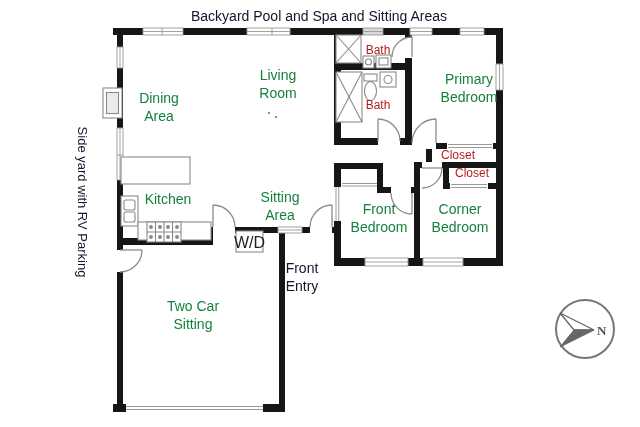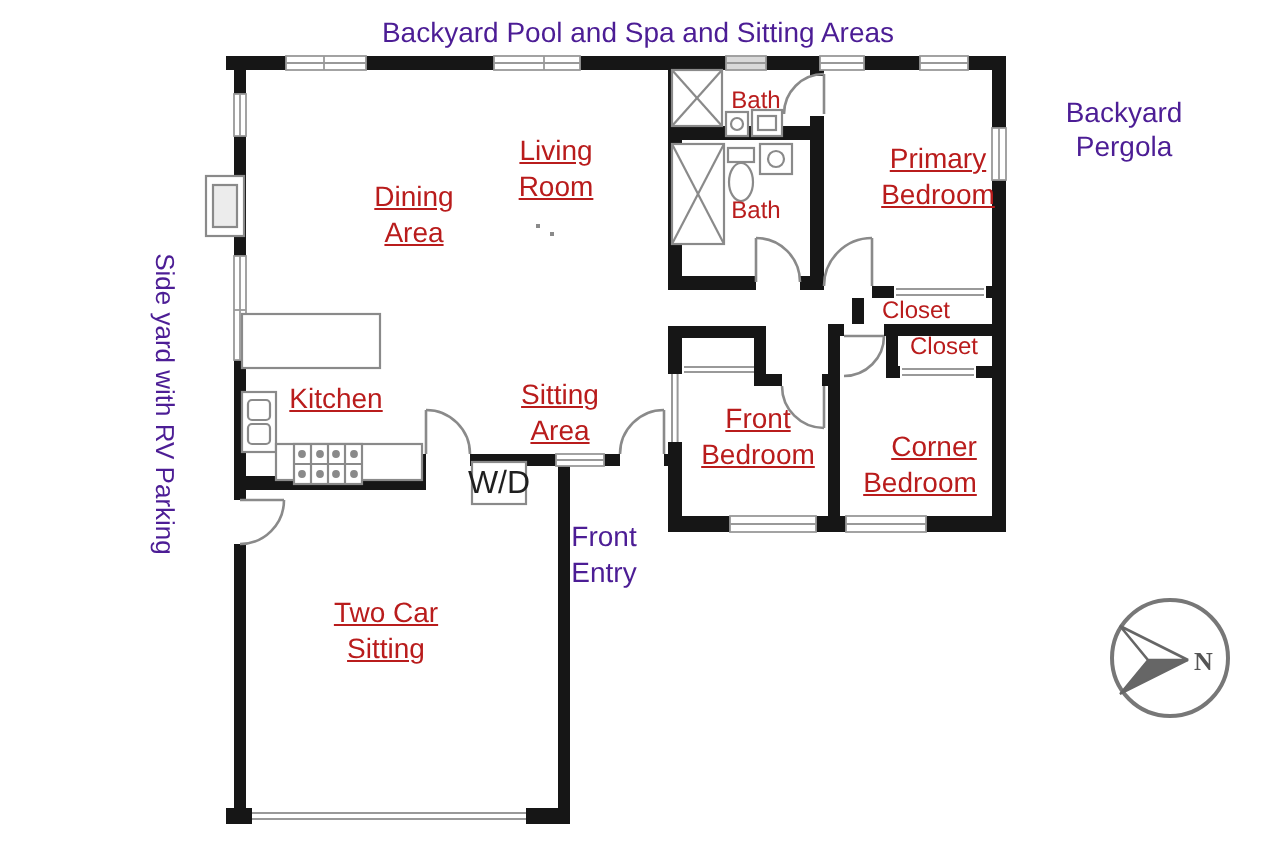--- a/index.html
+++ b/index.html
@@ -1,23 +1,23 @@
 <!DOCTYPE html>
 <html><head>
 <meta charset="utf-8">
 <style>
   html,body{margin:0;padding:0;}
   body{font-family:"Liberation Sans", sans-serif;}
   #plan{position:relative;width:640px;height:427px;background:#ffffff;overflow:hidden;}
   #plan svg{position:absolute;left:0;top:0;}
   .lbl{position:absolute;transform:translate(-50%,-50%);white-space:pre-line;text-align:center;line-height:18px;pointer-events:none;}
-  .room{color:#b91c1c;font-size:14px;text-decoration:underline;}
+  .room{color:#15803d;font-size:14px;}
   .small{color:#b91c1c;font-size:12px;line-height:12px;}
   .tiny{color:#1f1f1f;font-size:16px;line-height:11px;}
-  .ext{color:#4c1d95;font-size:14px;}
+  .ext{color:#0f172a;font-size:14px;}
   .vert{writing-mode:vertical-rl;font-size:13px;line-height:14px;}
 </style>
 </head>
 <body>
 
 <div id="plan">
 
   <svg width="640" height="427" viewBox="0 0 640 427">
 
     <g fill="#161616">
@@ -194,40 +194,38 @@
 
     <g>
       <circle cx="585" cy="329" r="29" fill="#ffffff" stroke="#777777" stroke-width="2"></circle>
       <polygon points="594,330 560,313 574,330" fill="#ffffff" stroke="#666666" stroke-width="1.3"></polygon>
       <polygon points="594,330 574,330 560,347" fill="#666666" stroke="#666666" stroke-width="1"></polygon>
       <text id="compass-n" x="597" y="335" font-family="Liberation Serif, serif" font-weight="bold" font-size="13" fill="#555555">N</text>
     </g>
   </svg>
 
   <div class="lbl ext" style="left:319px;top:16px;">Backyard Pool and Spa and Sitting Areas</div>
-  <div class="lbl ext" style="left:562px;top:65px;line-height:17px;">Backyard
-Pergola</div>
   <div class="lbl ext vert" style="left:82px;top:202px;">Side yard with RV Parking</div>
   <div class="lbl ext" style="left:302px;top:277px;">Front
 Entry</div>
 
-  <div class="lbl room" style="left:159px;top:107px;margin-left:48px;">Dining
+  <div class="lbl room" style="left:159px;top:107px;">Dining
 Area</div>
   <div class="lbl room" style="left:278px;top:84px;">Living
 Room</div>
   <div class="lbl room" style="left:168px;top:199px;">Kitchen</div>
   <div class="lbl room" style="left:280px;top:206px;">Sitting
 Area</div>
   <div class="lbl room" style="left:193px;top:315px;">Two Car
 Sitting</div>
   <div class="lbl room" style="left:450px;top:88px;margin-left:19px;">Primary
 Bedroom</div>
   <div class="lbl room" style="left:379px;top:218px;">Front
 Bedroom</div>
-  <div class="lbl room" style="left:460px;top:232px;text-align:right;">Corner
+  <div class="lbl room" style="left:460px;top:218px;">Corner
 Bedroom</div>
 
   <div class="lbl small" style="left:378px;top:50px;">Bath</div>
   <div class="lbl small" style="left:378px;top:105px;">Bath</div>
   <div class="lbl small" style="left:458px;top:155px;">Closet</div>
   <div class="lbl small" style="left:472px;top:173px;">Closet</div>
   <div class="lbl tiny" style="left:249.5px;top:241.5px;">W/D</div>
 
 </div>
 

